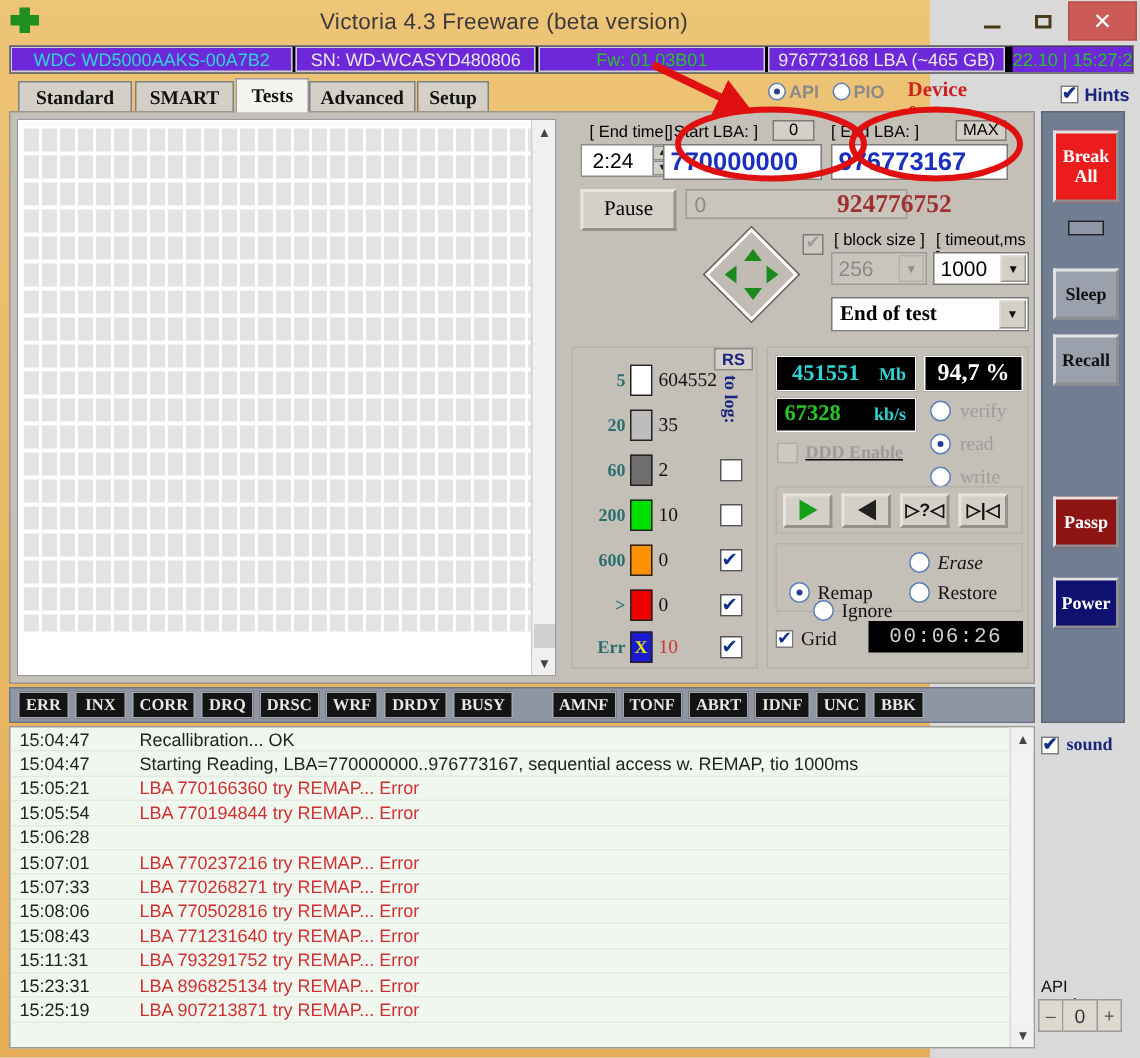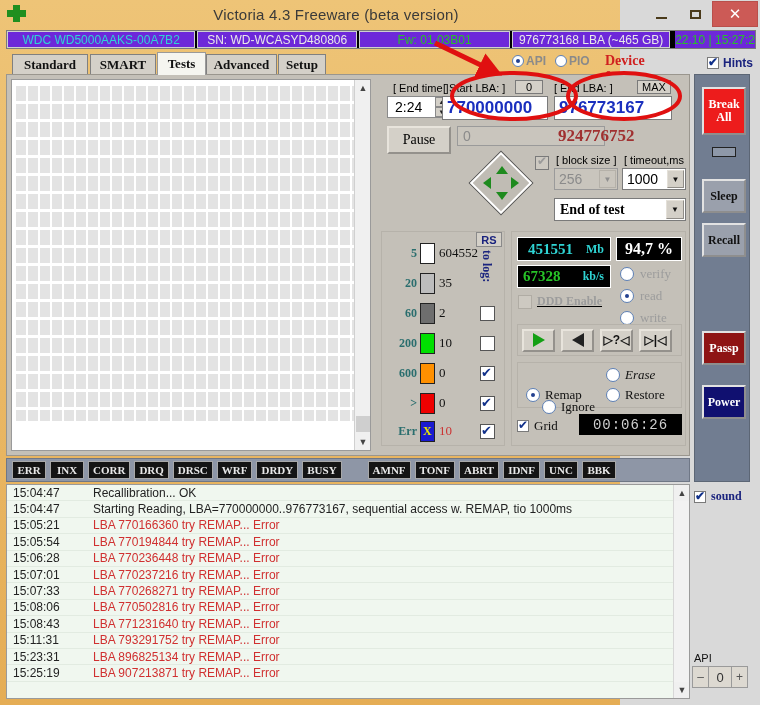--- a/index.html
+++ b/index.html
@@ -780,21 +780,20 @@
     <div class="logrow">
       <span class="logtime">15:05:21</span>
       <span class="logtext err">LBA 770166360 try REMAP... Error</span>
     </div>
     <div class="logrow">
       <span class="logtime">15:05:54</span>
       <span class="logtext err">LBA 770194844 try REMAP... Error</span>
     </div>
     <div class="logrow">
       <span class="logtime">15:06:28</span>
-      <span class="logtext err">LBA 770236448 try REMAP... Error</span>
     </div>
     <div class="logrow">
       <span class="logtime">15:07:01</span>
       <span class="logtext err">LBA 770237216 try REMAP... Error</span>
     </div>
     <div class="logrow">
       <span class="logtime">15:07:33</span>
       <span class="logtext err">LBA 770268271 try REMAP... Error</span>
     </div>
     <div class="logrow">

